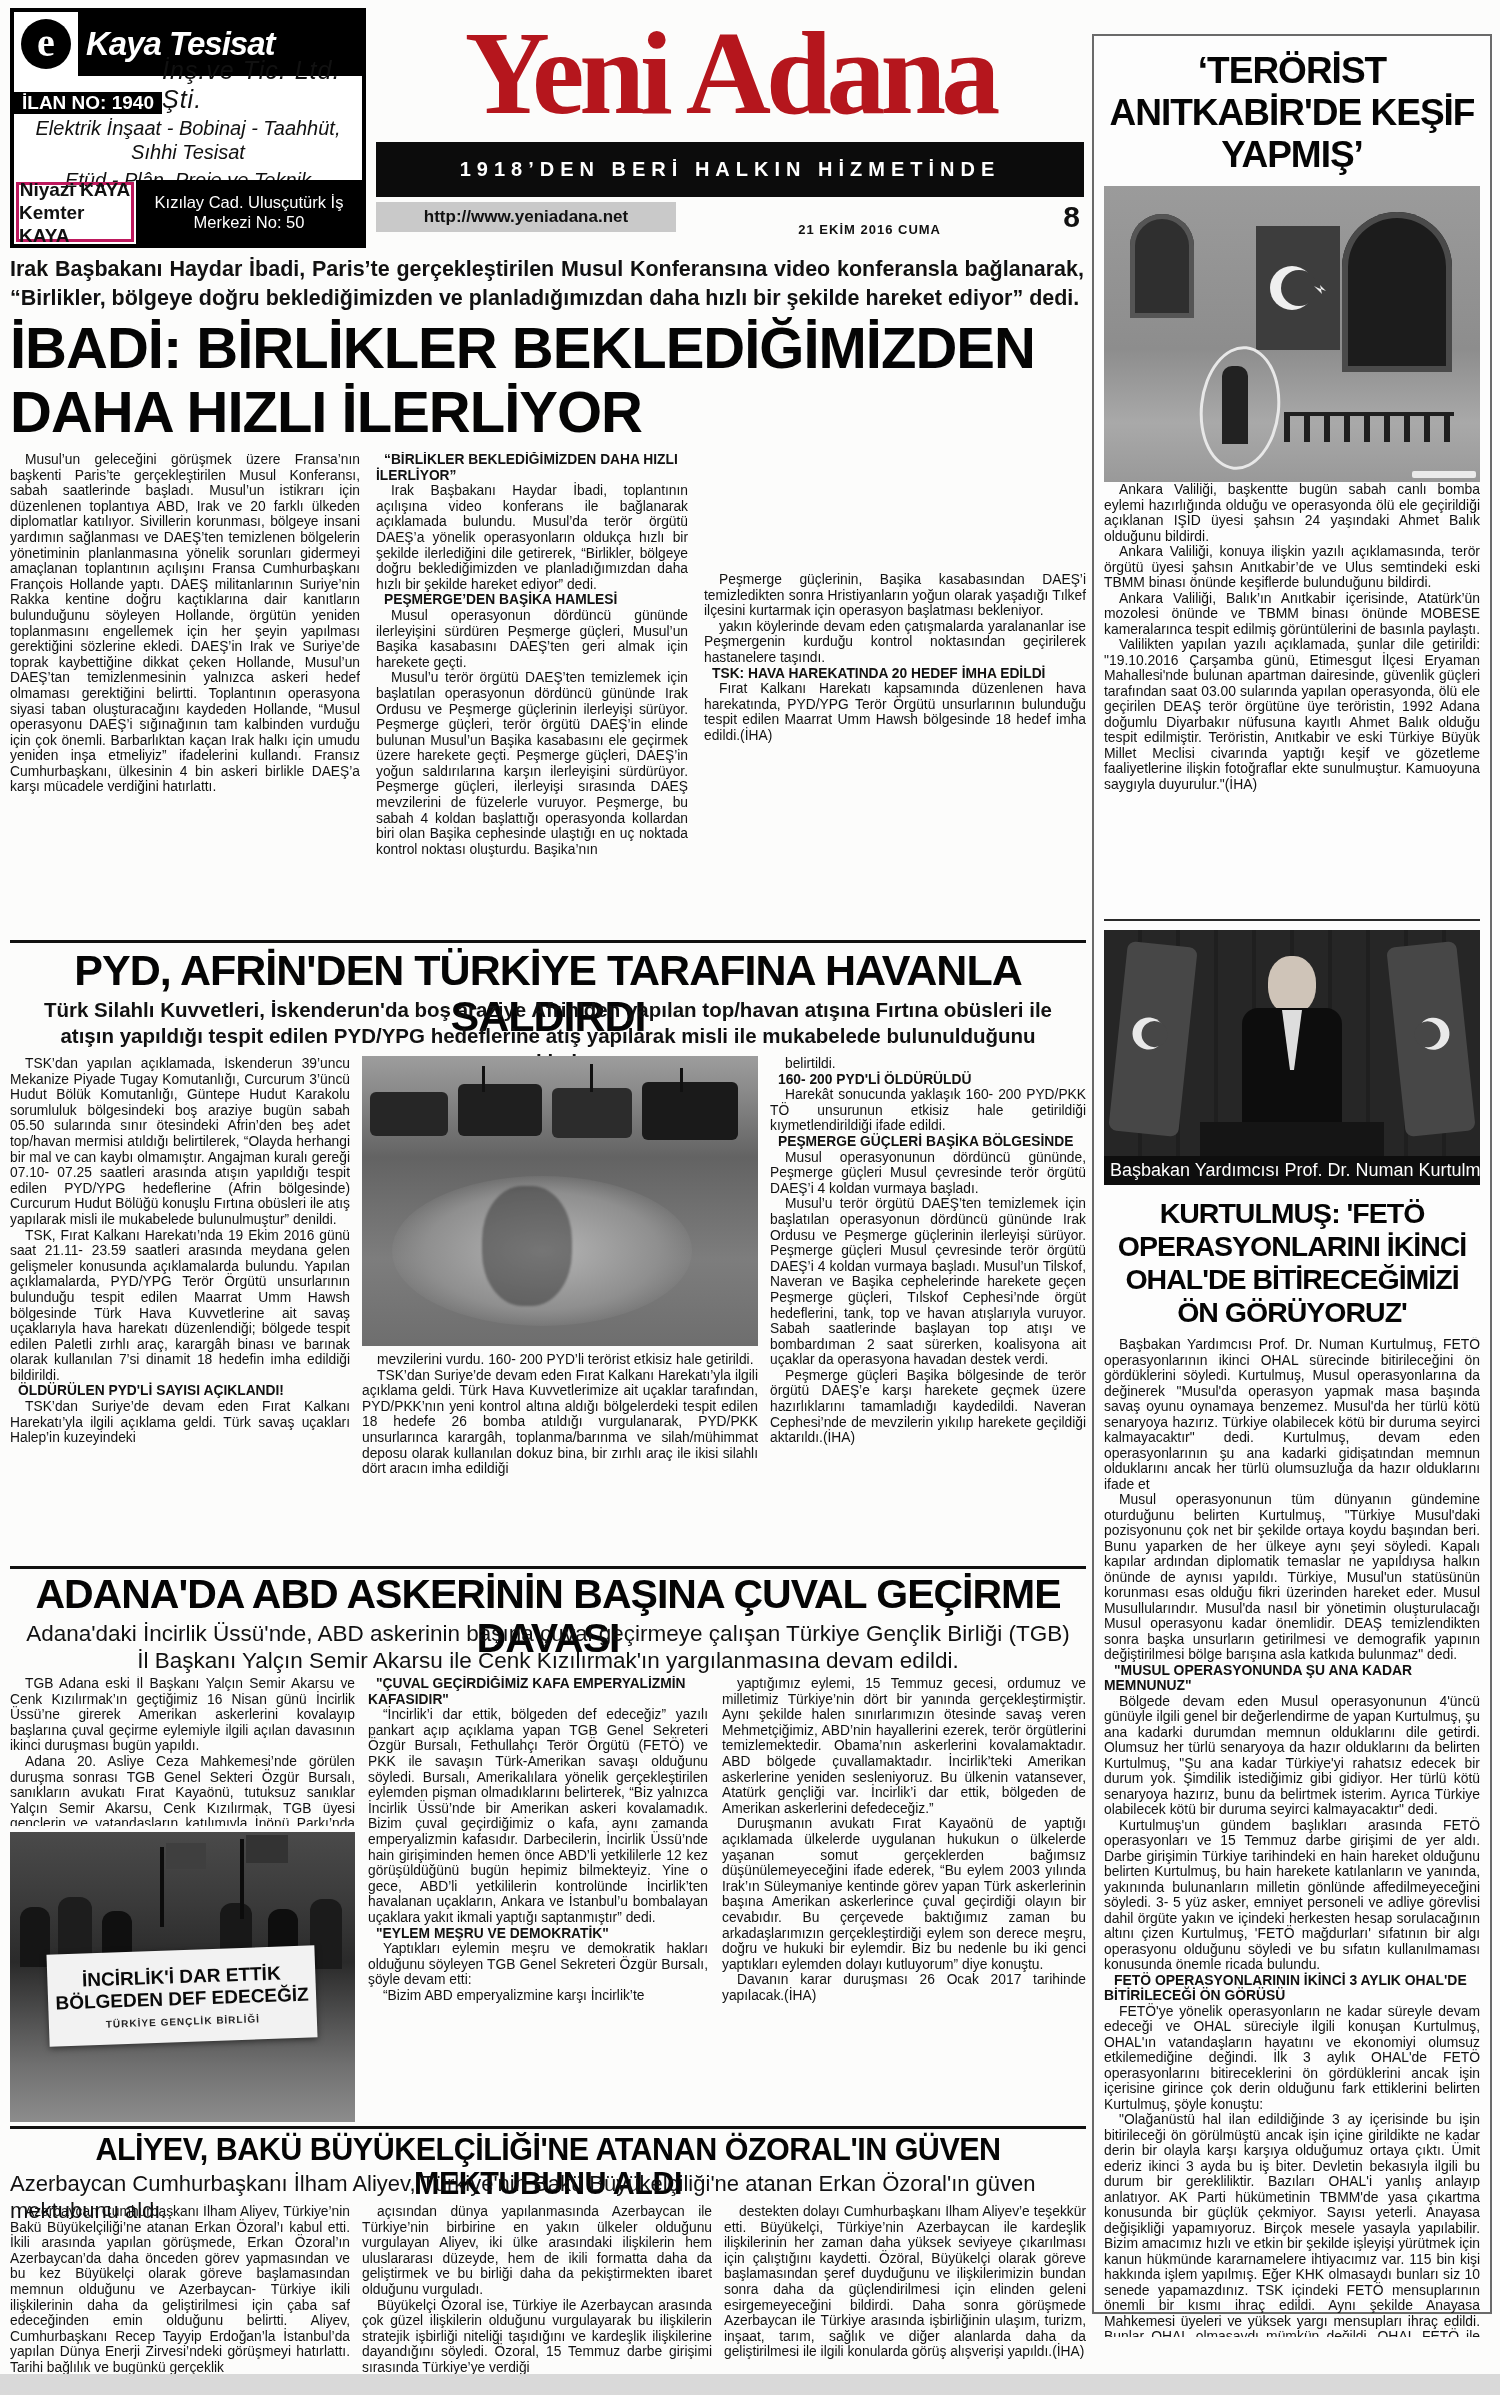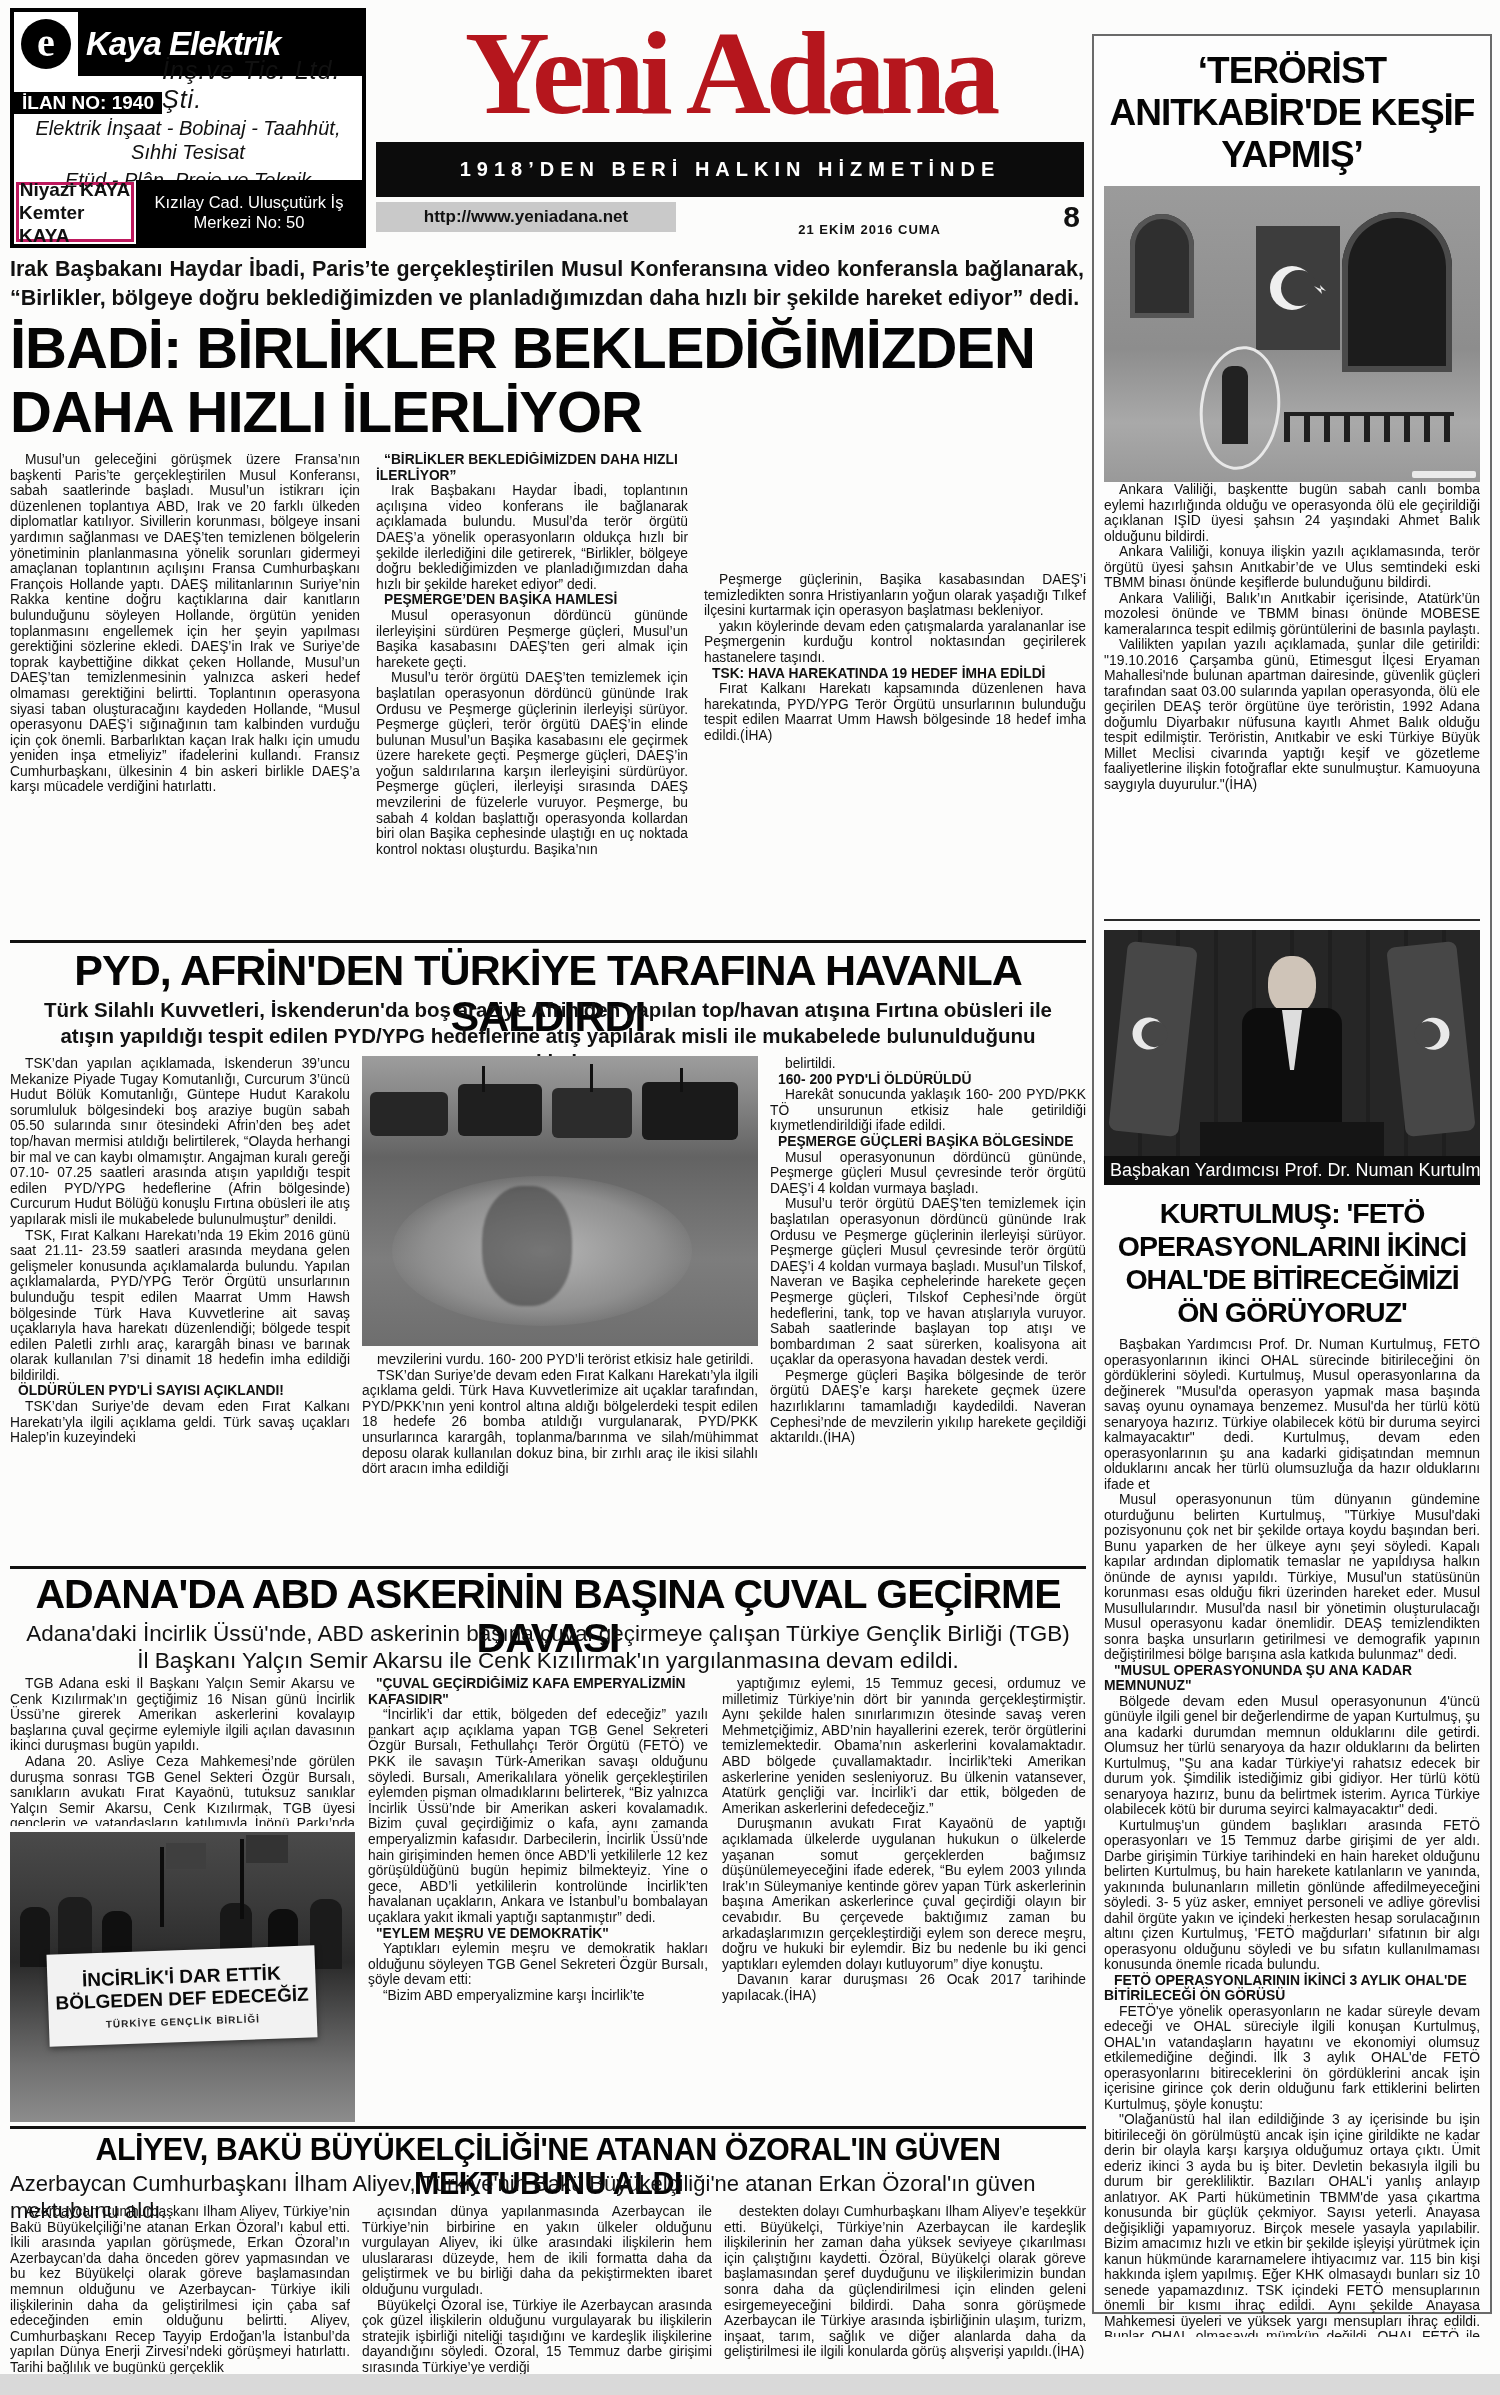--- a/index.html
+++ b/index.html
@@ -61,21 +61,21 @@
 </head>
 <body>
 
 <div class="page">
 
   <div class="ad">
     <div class="ad-top">
       <div class="ad-logo">
           <span>e</span>
         </div>
-      <div class="ad-company">Kaya Elektrik</div>
+      <div class="ad-company">Kaya Tesisat</div>
     </div>
     <div class="ad-row2">
       <div class="ad-ilan">İLAN NO: 1940</div>
       <div class="ad-suffix">İnş.ve Tic. Ltd. Şti.</div>
     </div>
     <div class="ad-lines">Elektrik İnşaat -  Bobinaj -  Taahhüt, Sıhhi Tesisat</div>
     <div class="ad-lines">Etüd -  Plân, Proje ve Teknik Müşavirlik,</div>
     <div class="ad-bottom">
       <div class="ad-names">
         <span>Niyazi KAYA</span>
@@ -106,21 +106,21 @@
   <div class="col" style="left:376px;top:452px;width:312px;height:482px;">
       <p class="sub">“BİRLİKLER BEKLEDİĞİMİZDEN DAHA HIZLI İLERLİYOR”</p>
       <p>Irak Başbakanı Haydar İbadi, toplantının açılışına video konferans ile bağlanarak açıklamada bulundu. Musul’da terör örgütü DAEŞ’a yönelik operasyonların oldukça hızlı bir şekilde ilerlediğini dile getirerek, “Birlikler, bölgeye doğru beklediğimizden ve planladığımızdan daha hızlı bir şekilde hareket ediyor” dedi.</p>
       <p class="sub">PEŞMERGE’DEN BAŞİKA HAMLESİ</p>
       <p>Musul operasyonun dördüncü gününde ilerleyişini sürdüren Peşmerge güçleri, Musul’un Başika kasabasını DAEŞ’ten geri almak için harekete geçti.</p>
       <p>Musul’u terör örgütü DAEŞ’ten temizlemek için başlatılan operasyonun dördüncü gününde Irak Ordusu ve Peşmerge güçlerinin ilerleyişi sürüyor. Peşmerge güçleri, terör örgütü DAEŞ’in elinde bulunan Musul’un Başika kasabasını ele geçirmek üzere harekete geçti. Peşmerge güçleri, DAEŞ’in yoğun saldırılarına karşın ilerleyişini sürdürüyor. Peşmerge güçleri, ilerleyişi sırasında DAEŞ mevzilerini de füzelerle vuruyor. Peşmerge, bu sabah 4 koldan başlattığı operasyonda kollardan biri olan Başika cephesinde ulaştığı en uç noktada kontrol noktası oluşturdu. Başika’nın</p>
     </div>
   <div class="col" style="left:704px;top:452px;width:382px;height:482px;padding-top:120px;">
       <p>Peşmerge güçlerinin, Başika kasabasından DAEŞ’i temizledikten sonra Hristiyanların yoğun olarak yaşadığı Tılkef ilçesini kurtarmak için operasyon başlatması bekleniyor.</p>
       <p>yakın köylerinde devam eden çatışmalarda yaralananlar ise Peşmergenin kurduğu kontrol noktasından geçirilerek hastanelere taşındı.</p>
-      <p class="sub">TSK: HAVA HAREKATINDA 19 HEDEF İMHA EDİLDİ</p>
+      <p class="sub">TSK: HAVA HAREKATINDA 20 HEDEF İMHA EDİLDİ</p>
       <p>Fırat Kalkanı Harekatı kapsamında düzenlenen hava harekatında, PYD/YPG Terör Örgütü unsurlarının bulunduğu tespit edilen Maarrat Umm Hawsh bölgesinde 18 hedef imha edildi.(İHA)</p>
     </div>
 
   <div class="divider" style="top:940px;"></div>
 
   <div class="hl" style="left:10px;top:947px;width:1076px;font-size:43px;line-height:46px;text-align:center;">PYD, AFRİN'DEN TÜRKİYE TARAFINA HAVANLA SALDIRDI</div>
   <div class="deck" style="left:24px;top:997px;width:1048px;font-weight:bold;font-size:20.5px;line-height:26px;">Türk Silahlı Kuvvetleri, İskenderun'da boş araziye Afrin'den yapılan top/havan atışına Fırtına obüsleri ile atışın yapıldığı tespit edilen PYD/YPG hedeflerine atış yapılarak misli ile mukabelede bulunulduğunu açıkladı.</div>
 
   <div class="photo" style="left:362px;top:1056px;width:396px;height:290px;background:linear-gradient(#9d9d9d 0%,#8a8a8a 12%,#636363 35%,#7d7d7d 70%,#6e6e6e 100%);">
     <div style="position:absolute;left:0;top:18px;width:396px;height:70px;">

